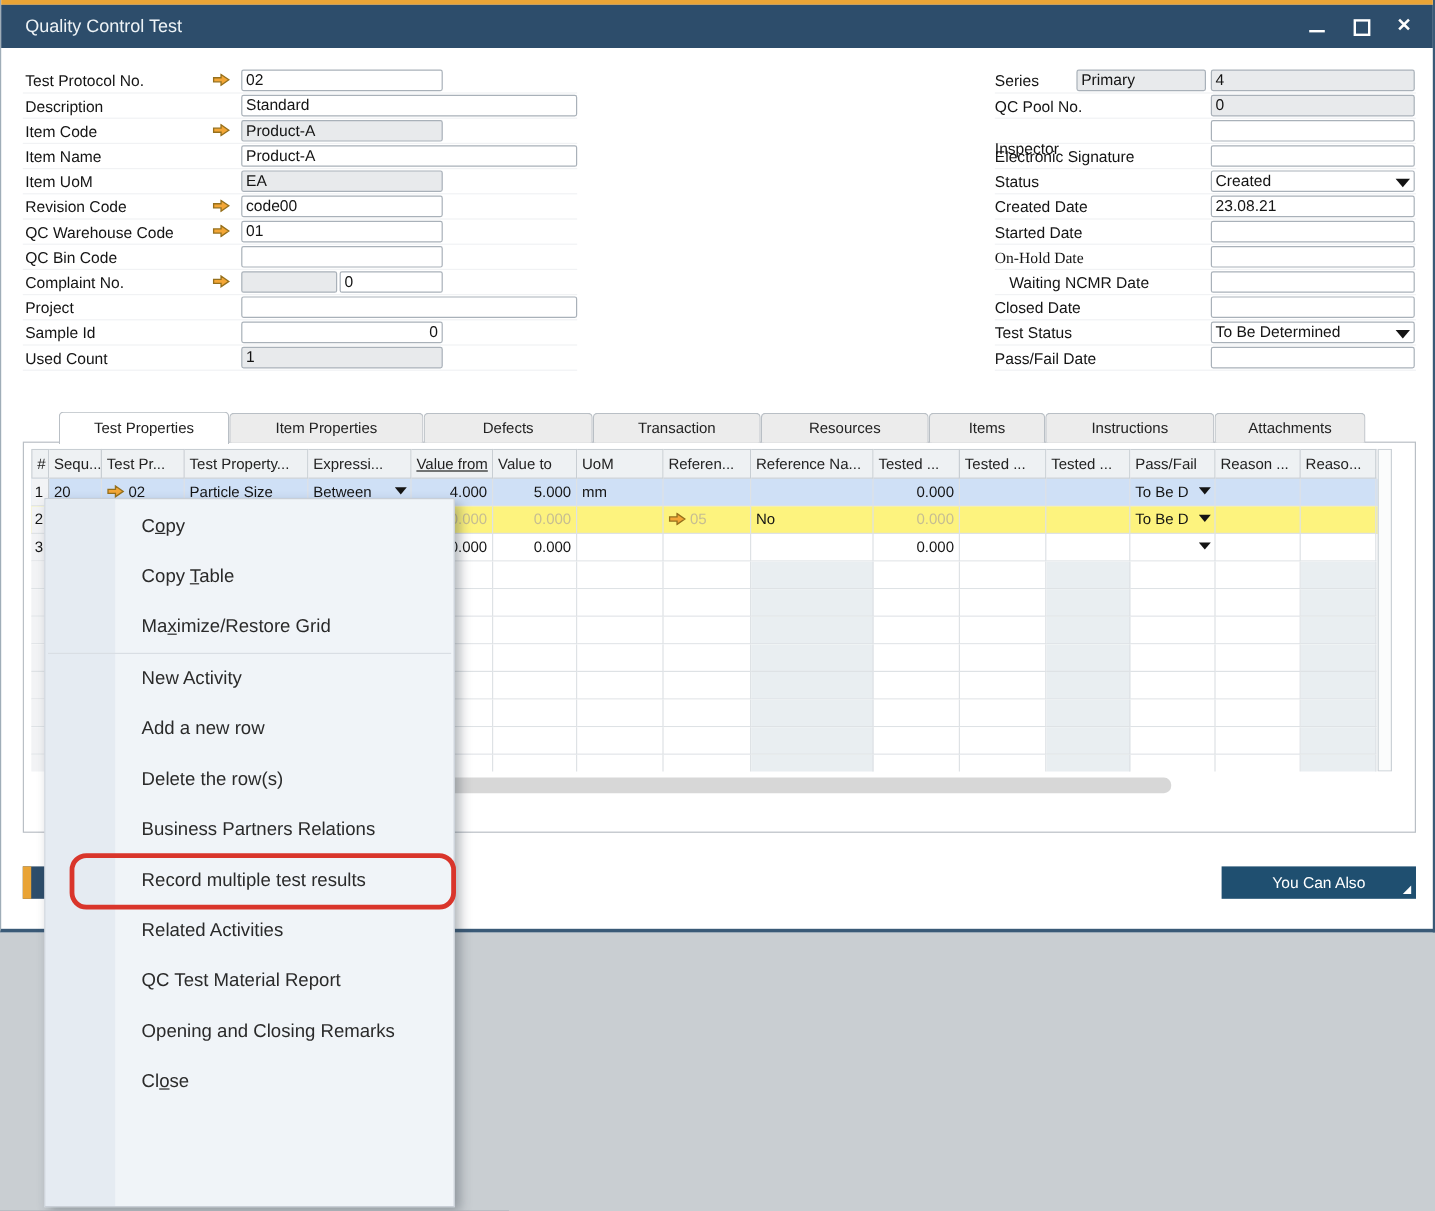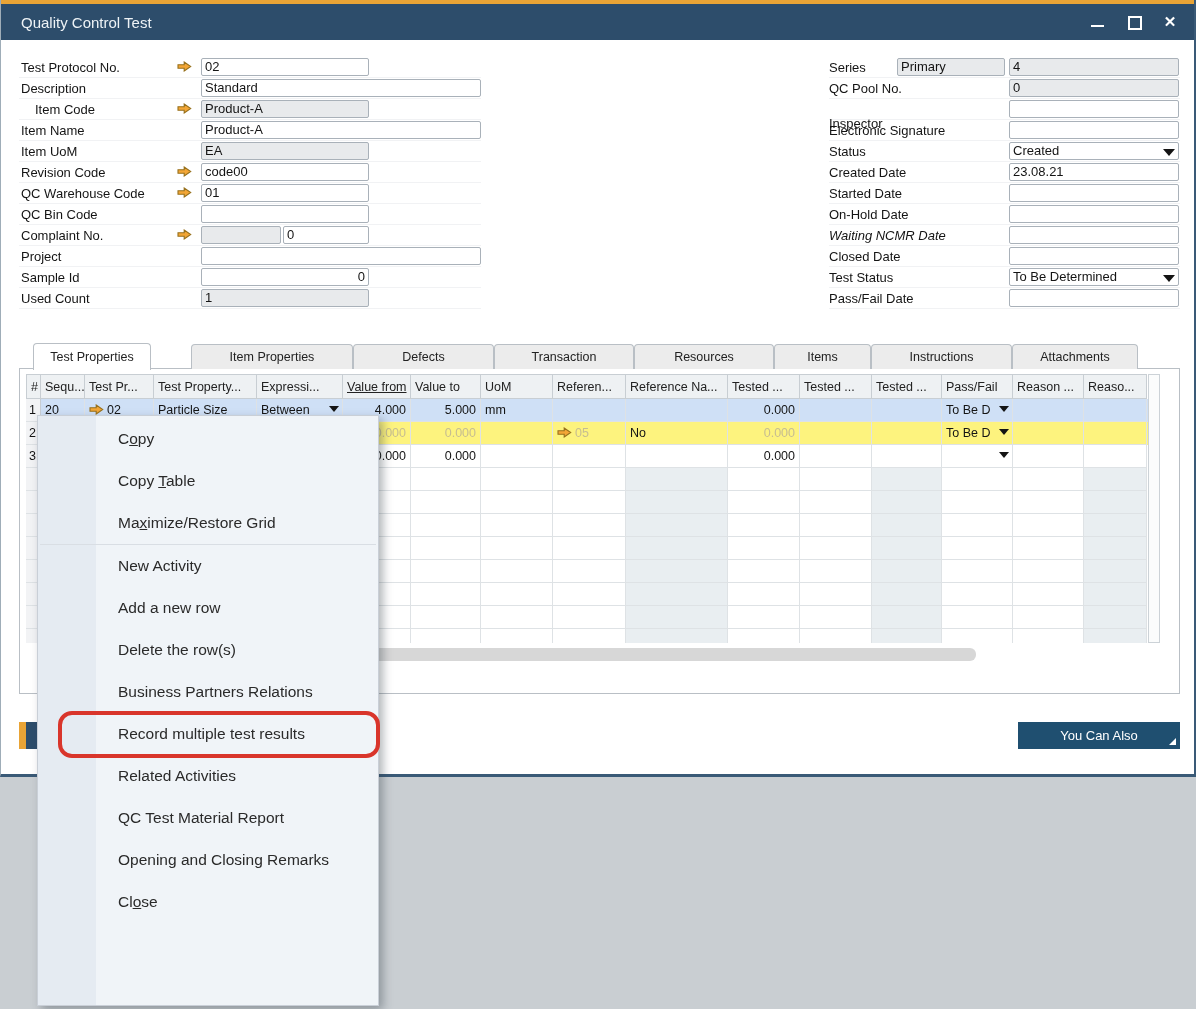--- a/index.html
+++ b/index.html
@@ -86,21 +86,21 @@
           <span class="larrow" style="left: 158px;"><svg width="15" height="11" viewBox="0 0 15 11">
               <path d="M1 3.8h6.2V1l6.5 4.5-6.5 4.5V7.2H1z" fill="#f3a636" stroke="#96701c" stroke-width="1.1"></path>
             </svg></span>
           <div class="field" style="left: 182px; width: 168px;">02</div>
         </div>
         <div class="frow" style="left: 18px; top: 78px; width: 462px;">
           <span class="flabel" style="left: 2px;">Description</span>
           <div class="field" style="left: 182px; width: 280px;">Standard</div>
         </div>
         <div class="frow" style="left: 18px; top: 99px; width: 462px;">
-          <span class="flabel" style="left: 16px;">Item Code</span>
+          <span class="flabel" style="left: 2px;">Item Code</span>
           <span class="larrow" style="left: 158px;"><svg width="15" height="11" viewBox="0 0 15 11">
               <path d="M1 3.8h6.2V1l6.5 4.5-6.5 4.5V7.2H1z" fill="#f3a636" stroke="#96701c" stroke-width="1.1"></path>
             </svg></span>
           <div class="field disabled" style="left: 182px; width: 168px;">Product-A</div>
         </div>
         <div class="frow" style="left: 18px; top: 120px; width: 462px;">
           <span class="flabel" style="left: 2px;">Item Name</span>
           <div class="field" style="left: 182px; width: 280px;">Product-A</div>
         </div>
         <div class="frow" style="left: 18px; top: 141px; width: 462px;">
@@ -170,43 +170,43 @@
         </div>
         <div class="frow" style="left: 828px; top: 162px; width: 351px;">
           <span class="flabel" style="left: 0px;">Created Date</span>
           <div class="field" style="left: 180px; width: 170px;">23.08.21</div>
         </div>
         <div class="frow" style="left: 828px; top: 183px; width: 351px;">
           <span class="flabel" style="left: 0px;">Started Date</span>
           <div class="field" style="left: 180px; width: 170px;"></div>
         </div>
         <div class="frow" style="left: 828px; top: 204px; width: 351px;">
-          <span class="flabel" style="left: 0px;">On-Hold Date</span>
+          <span class="flabel" style="left: 0px; font-family: Liberation Serif, serif;">On-Hold Date</span>
           <div class="field" style="left: 180px; width: 170px;"></div>
         </div>
         <div class="frow" style="left: 828px; top: 225px; width: 351px;">
-          <span class="flabel" style="left: 0px; font-style: italic;">Waiting NCMR Date</span>
+          <span class="flabel" style="left: 12px;">Waiting NCMR Date</span>
           <div class="field" style="left: 180px; width: 170px;"></div>
         </div>
         <div class="frow" style="left: 828px; top: 246px; width: 351px;">
           <span class="flabel" style="left: 0px;">Closed Date</span>
           <div class="field" style="left: 180px; width: 170px;"></div>
         </div>
         <div class="frow" style="left: 828px; top: 267px; width: 351px;">
           <span class="flabel" style="left: 0px;">Test Status</span>
           <div class="field" style="left: 180px; width: 170px;">To Be Determined<span class="dd"></span></div>
         </div>
         <div class="frow" style="left: 828px; top: 288px; width: 351px;">
           <span class="flabel" style="left: 0px;">Pass/Fail Date</span>
           <div class="field" style="left: 180px; width: 170px;"></div>
         </div>
       </div>
 
     <div id="tabs">
-        <div class="tab active" style="left: 32px; width: 118px;">Test Properties</div>
+        <div class="tab active" style="left: 48px; width: 142px;">Test Properties</div>
         <div class="tab" style="left: 190px; width: 162px;">Item Properties</div>
         <div class="tab" style="left: 352px; width: 141px;">Defects</div>
         <div class="tab" style="left: 493px; width: 140px;">Transaction</div>
         <div class="tab" style="left: 633px; width: 140px;">Resources</div>
         <div class="tab" style="left: 773px; width: 97px; text-align: right;">Items</div>
         <div class="tab" style="left: 870px; width: 141px;">Instructions</div>
         <div class="tab" style="left: 1011px; width: 126px;">Attachments</div>
       </div>
     <div class="tab-panel"></div>
 

